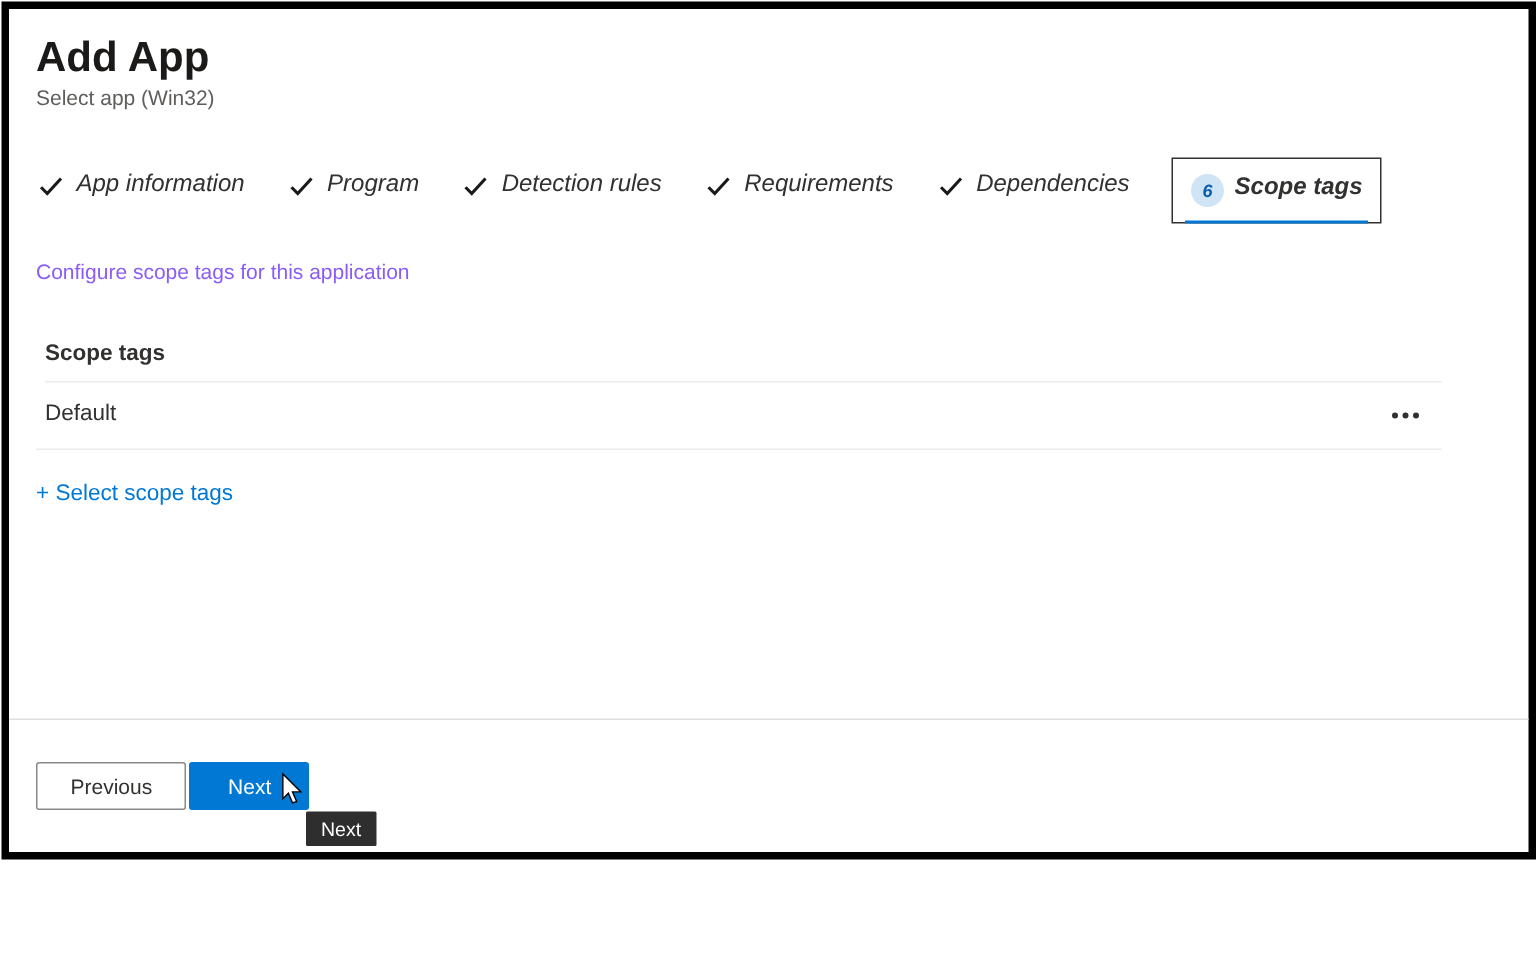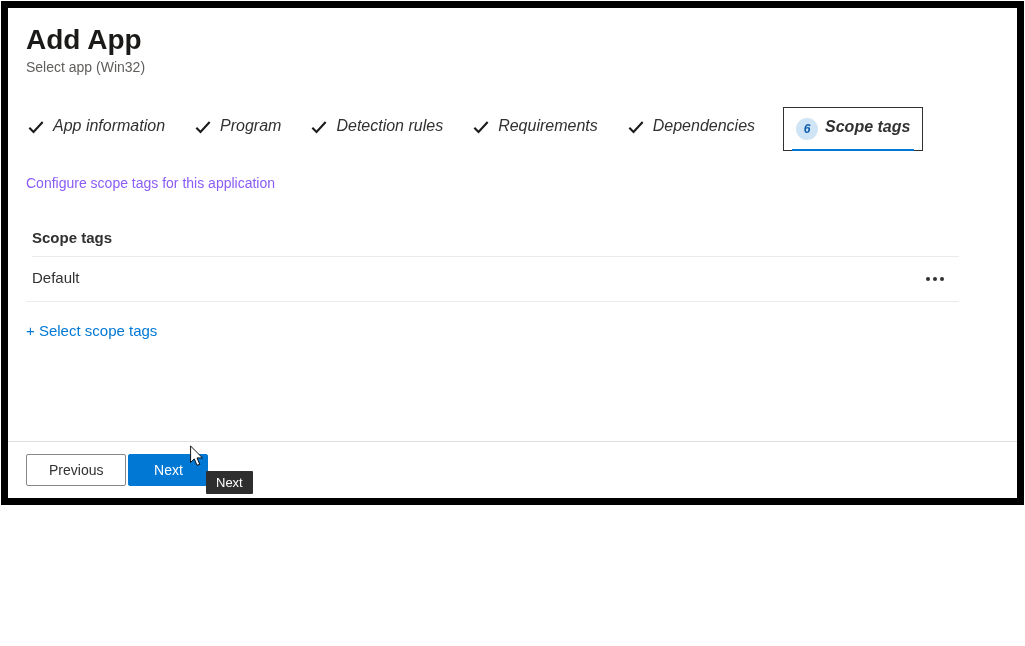--- a/index.html
+++ b/index.html
@@ -11,23 +11,23 @@
       font-family: "Segoe UI", -apple-system, BlinkMacSystemFont, sans-serif;
       font-size: 14px;
       color: #323130;
       background: #fff;
       width: 1025px;
       height: 646px;
       position: relative;
       overflow: hidden;
     }
     .container {
-      border: 7px solid #000000;
+      border: 5px solid #000000;
       width: 1023px;
-      height: 504px;
+      height: 572px;
       margin: 1px;
       position: relative;
       padding: 15px 18px 0 18px;
     }
     .page-title {
       font-size: 28px;
       font-weight: 600;
       color: #1b1a19;
       line-height: 1.2;
     }
@@ -139,21 +139,21 @@
       color: #0078d4;
       font-size: 15px;
       cursor: pointer;
     }
     .footer {
       position: absolute;
       left: 0;
       right: 0;
       bottom: 0;
       border-top: 1px solid #e1dfdd;
-      padding: 12px 18px;
+      padding: 28px 18px;
       display: flex;
       gap: 2px;
       align-items: center;
     }
     .btn {
       font-family: inherit;
       font-size: 14px;
       padding: 7px 22px;
       border-radius: 2px;
       cursor: pointer;

